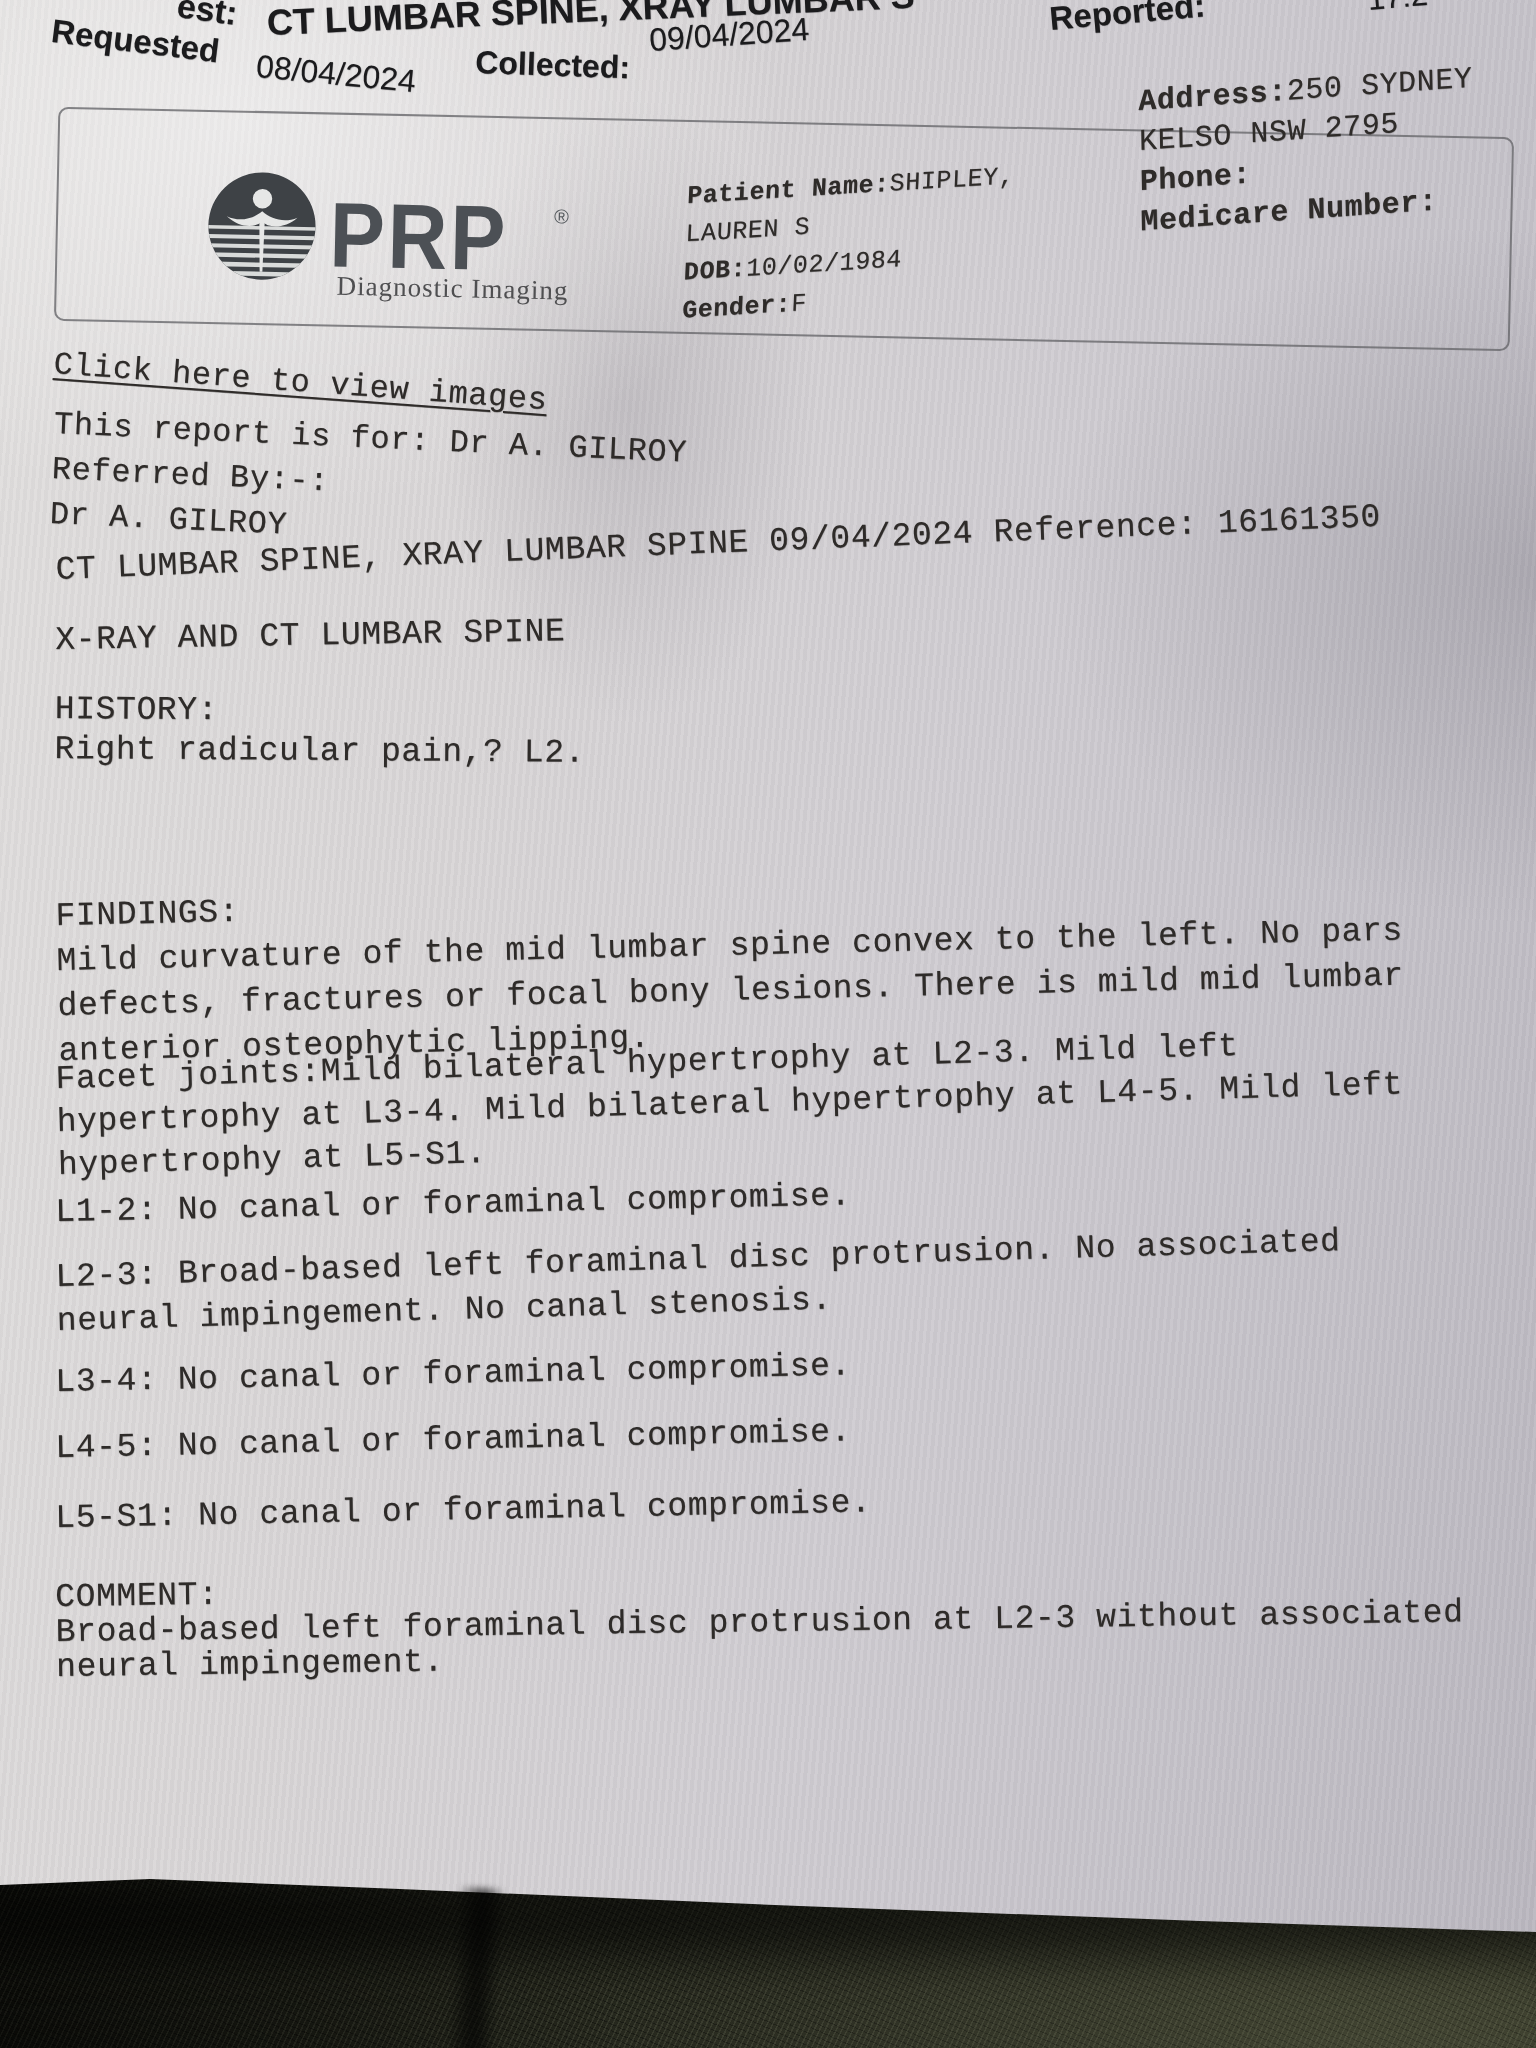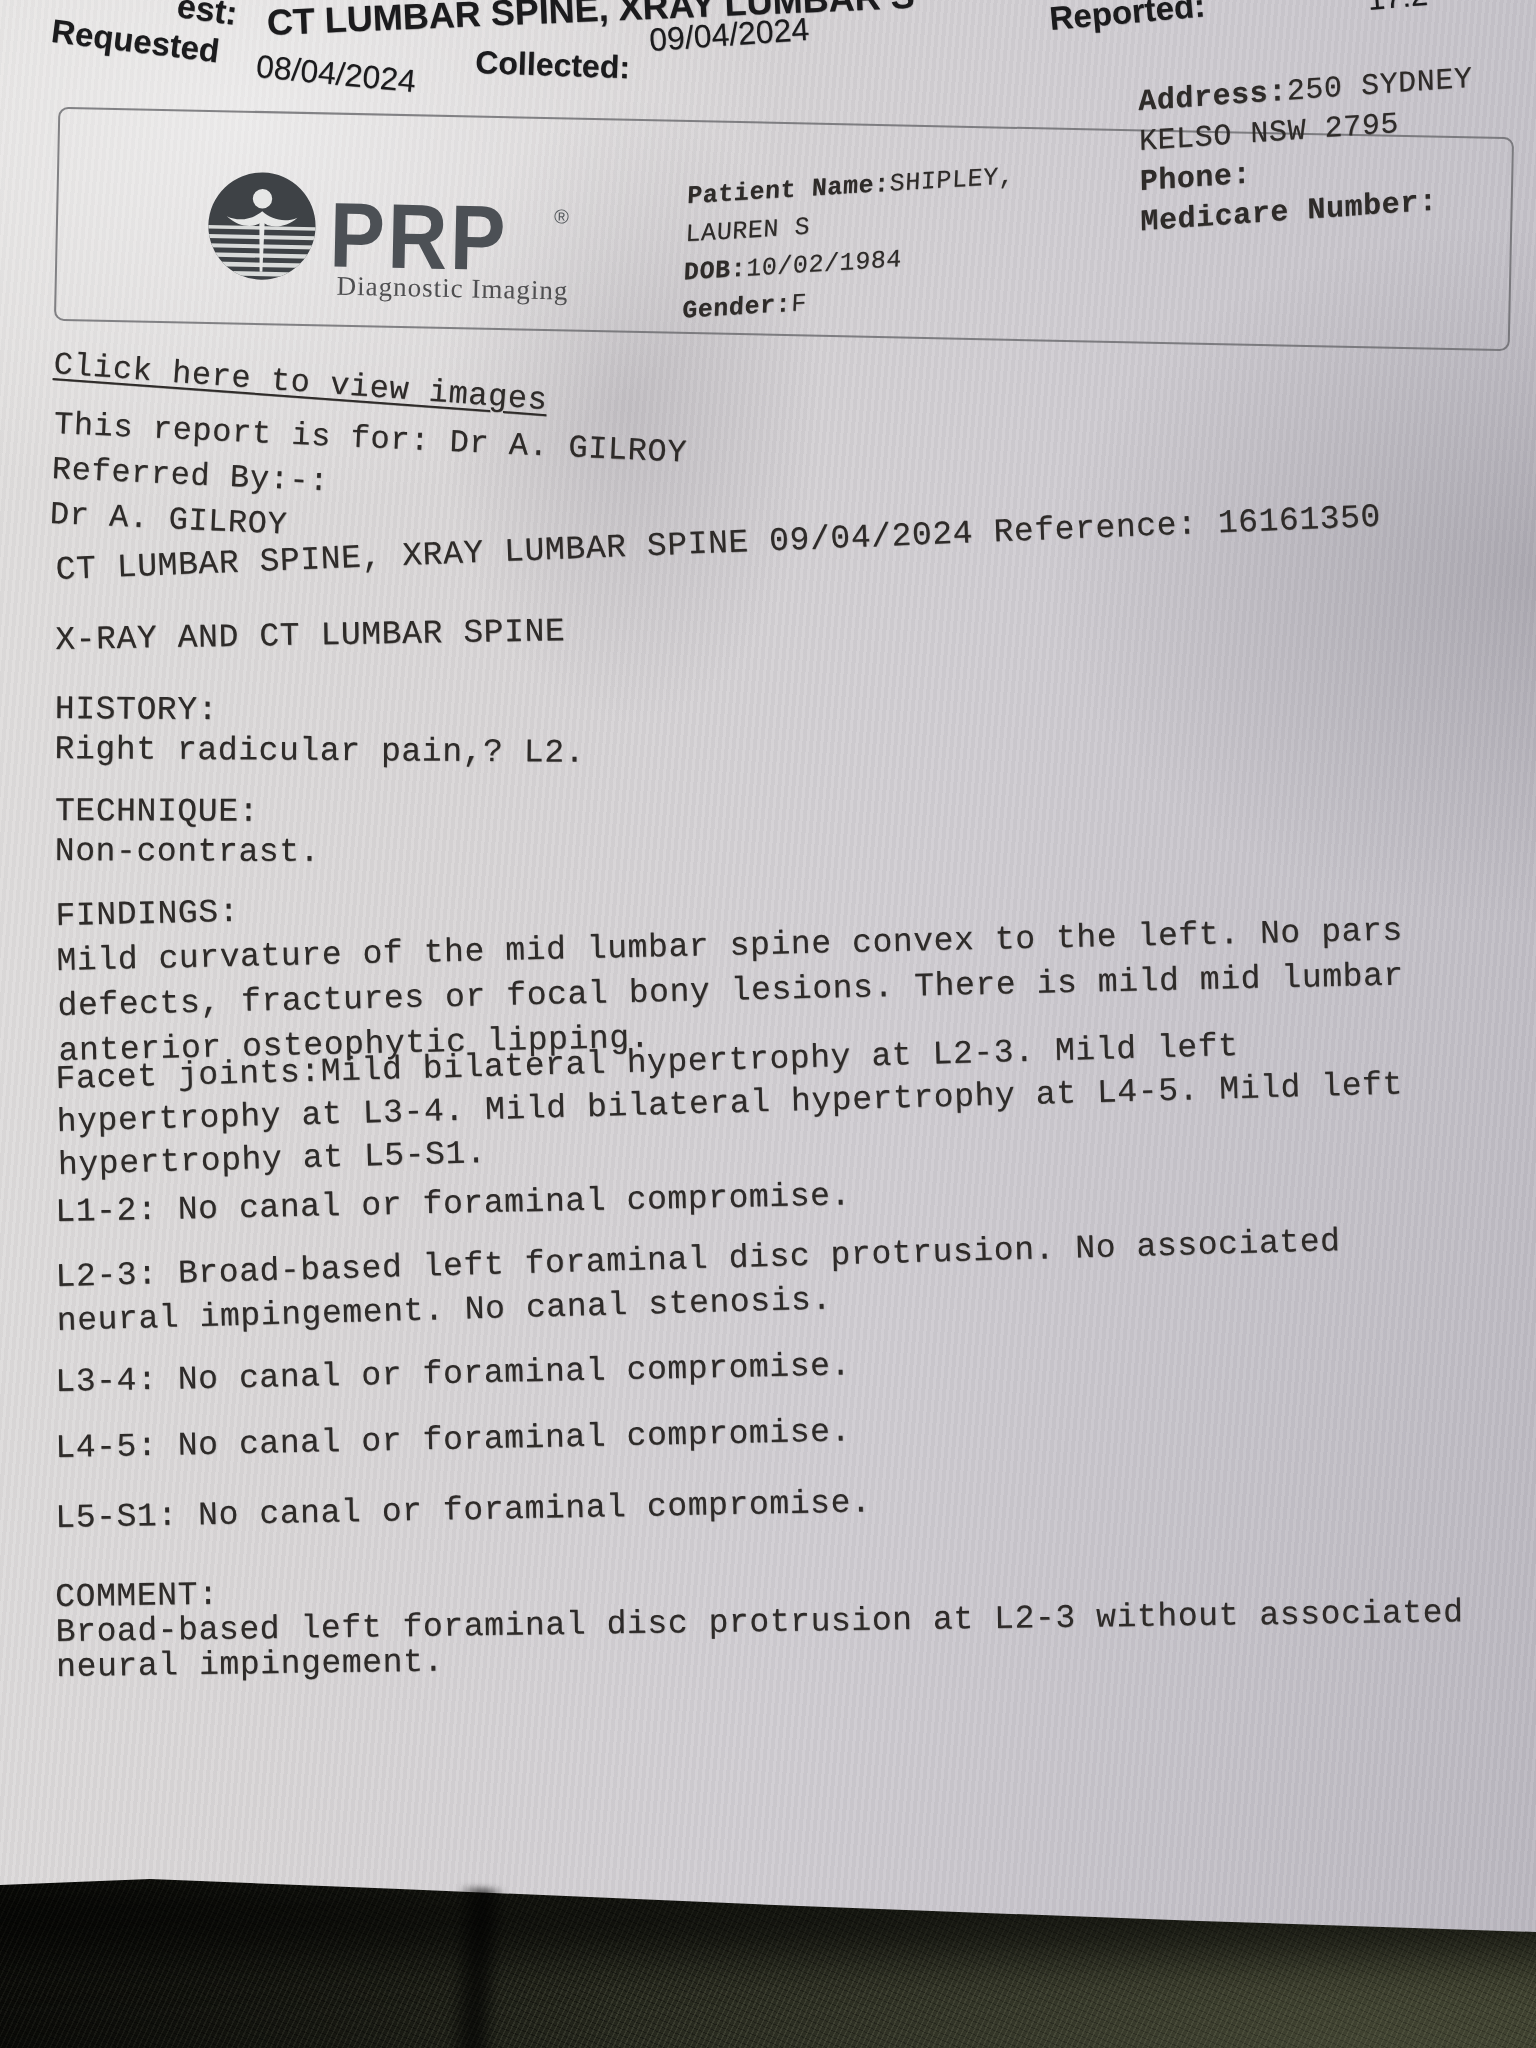--- a/index.html
+++ b/index.html
@@ -142,24 +142,20 @@
     </div>
 
     <div class="abs mono exam">CT LUMBAR SPINE, XRAY LUMBAR SPINE 09/04/2024 Reference: 16161350</div>
     <div class="abs mono study">X-RAY AND CT LUMBAR SPINE</div>
 
     <div class="abs mono hist">
       <div>HISTORY:</div>
       <div>Right radicular pain,? L2.</div>
     </div>
 
-    <div class="abs mono tech">
-      <div>TECHNIQUE:</div>
-      <div>Non-contrast.</div>
-    </div>
 
     <div class="abs mono find">
       <div>FINDINGS:</div>
       <div>Mild curvature of the mid lumbar spine convex to the left. No pars</div>
       <div>defects, fractures or focal bony lesions. There is mild mid lumbar</div>
       <div>anterior osteophytic lipping.</div>
     </div>
 
     <div class="abs mono facet">
       <div>Facet joints:Mild bilateral hypertrophy at L2-3. Mild left</div>

